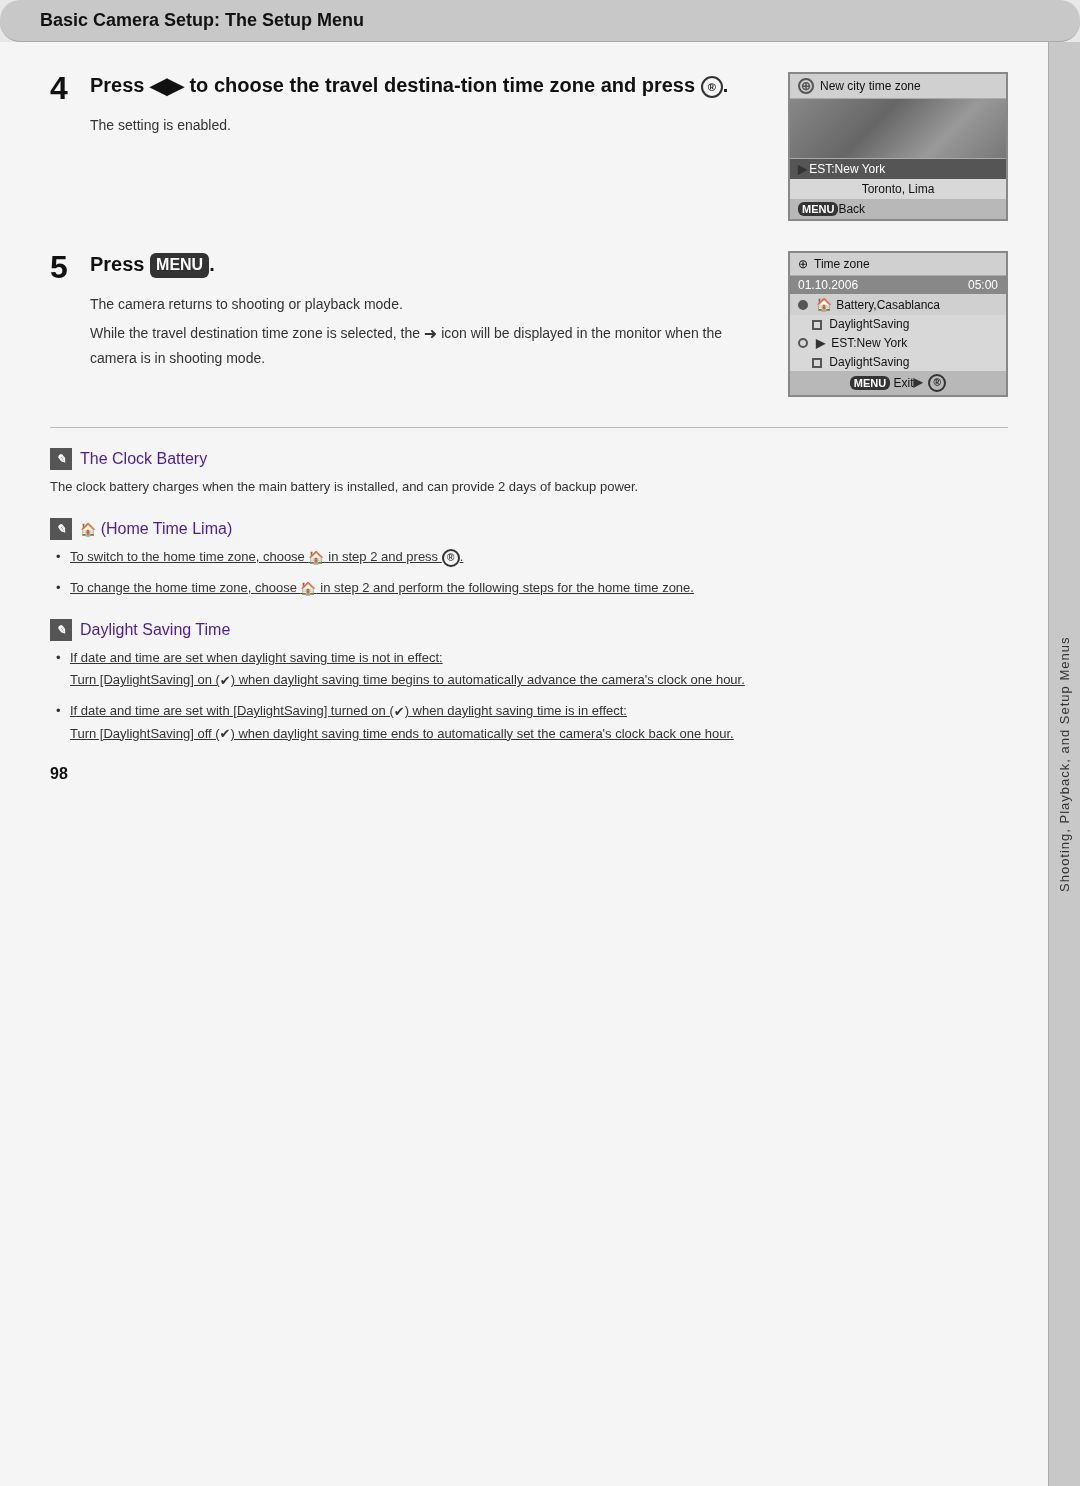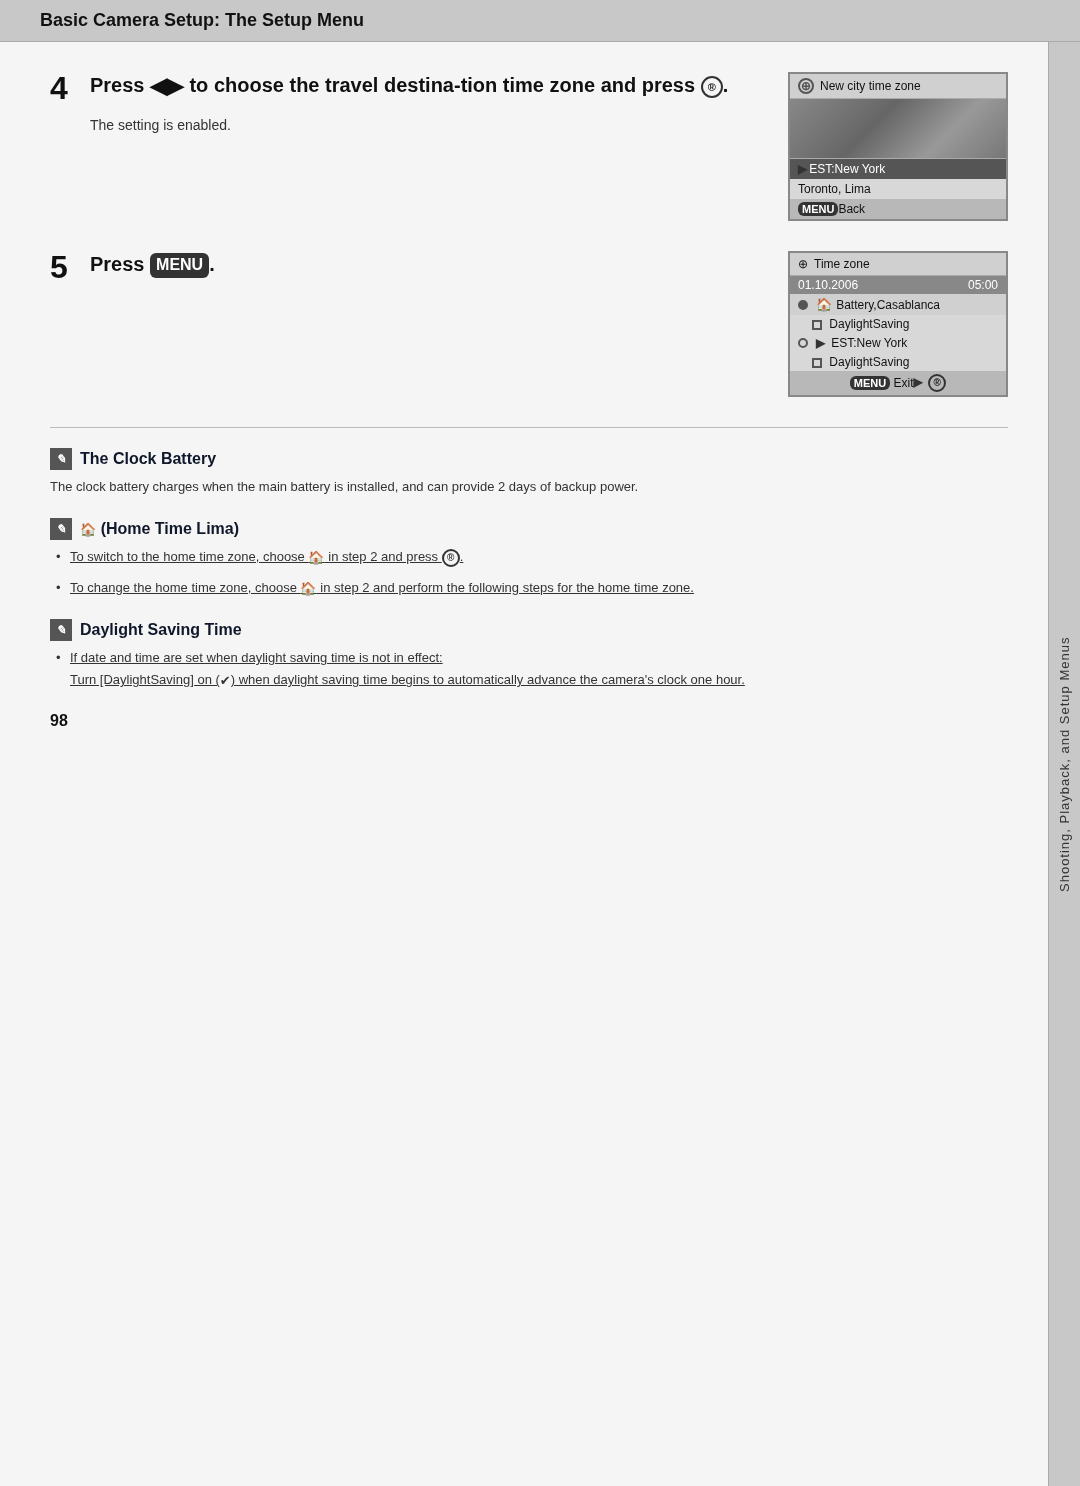--- a/index.html
+++ b/index.html
@@ -10,20 +10,21 @@
       width: 1080px;
       min-height: 1486px;
       display: flex;
       flex-direction: column;
     }
 
     .top-bar {
       background: #c8c8c8;
       padding: 10px 40px;
       border-bottom: 1px solid #aaa;
+      border-radius: 20px;
     }
 
     .top-bar-title {
       font-size: 18px;
       font-weight: bold;
       color: #111;
     }
 
     .main-content {
       background: #f0f0f0;
@@ -181,20 +182,21 @@
     }
 
     .camera-screen .screen-row.selected {
       background: #555;
       color: #fff;
     }
 
     .camera-screen .screen-row.normal {
       background: #d8d8d8;
       color: #111;
+      justify-content: center;
     }
 
     .camera-screen .screen-footer {
       padding: 3px 8px;
       background: #b8b8b8;
       font-size: 12px;
       display: flex;
       align-items: center;
     }
 
@@ -317,22 +319,22 @@
       background: #555;
       color: #fff;
       font-size: 12px;
       font-style: italic;
       font-weight: bold;
       flex-shrink: 0;
     }
 
     .note-title {
       font-size: 16px;
-      font-weight: bold;
-      color: #0f172a;
+      font-weight: normal;
+      color: #4c1d95;
     }
 
     .note-body {
       font-size: 13px;
       color: #333;
       line-height: 1.7;
       margin-left: 0;
     }
 
     .note-body ul {
@@ -416,20 +418,26 @@
 
     <div class="step-section">
       <div class="step-left">
         <div class="step-header">
           <span class="step-number">5</span>
           <div>
             <span class="step-title">
               Press <span class="menu-label" style="font-size:16px; padding: 2px 6px;">MENU</span>.
             </span>
           </div>
+        </div>
+        <div class="step-desc">
+          <p>The camera returns to shooting or playback mode.</p>
+          <p>
+            While the travel destination time zone is selected, the <span class="arrow-right">➜</span> icon will be displayed in the monitor when the camera is in shooting mode.
+          </p>
         </div>
       </div>
       <div class="step-right">
         <div class="camera-screen2">
           <div class="screen-header">
             <span class="plus-icon">⊕</span>
             <span>Time zone</span>
           </div>
           <div class="time-row">
             <span>01.10.2006</span>
@@ -502,20 +510,24 @@
         <div class="note-header">
           <span class="note-icon">✎</span>
           <span class="note-title">Daylight Saving Time</span>
         </div>
         <div class="note-body">
           <ul>
             <li>
               If date and time are set when daylight saving time is not in effect:<br>
               Turn [DaylightSaving] on (<span class="checkmark-icon">✔</span>) when daylight saving time begins to automatically advance the camera's clock one hour.
             </li>
+            <li>
+              If date and time are set with [DaylightSaving] turned on (<span class="checkmark-icon">✔</span>) when daylight saving time is in effect:<br>
+              Turn [DaylightSaving] off (<span class="checkmark-icon">✔</span>) when daylight saving time ends to automatically set the camera's clock back one hour.
+            </li>
           </ul>
         </div>
       </div>
 
     </div>
 
     <div class="page-number">98</div>
 
   </div>
 

